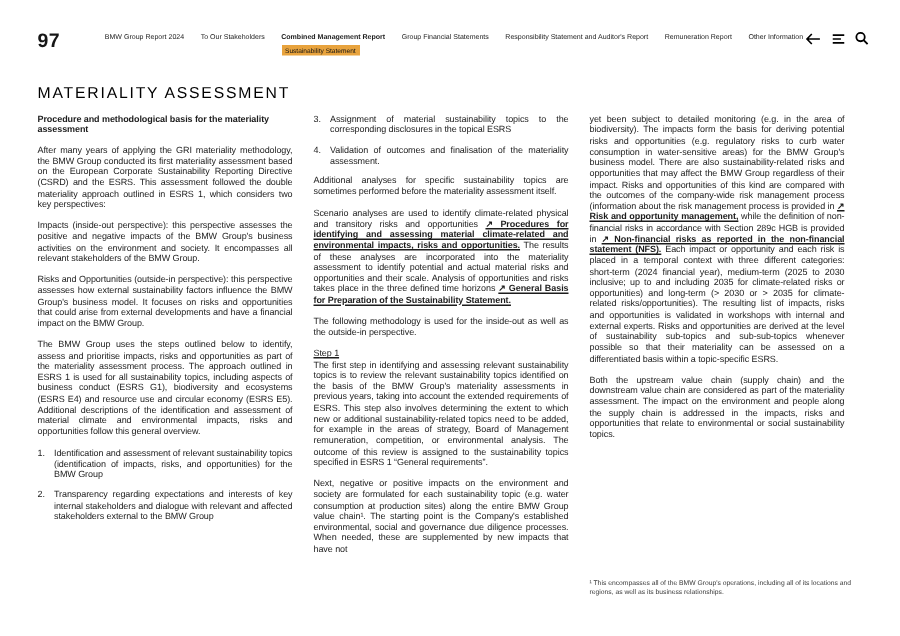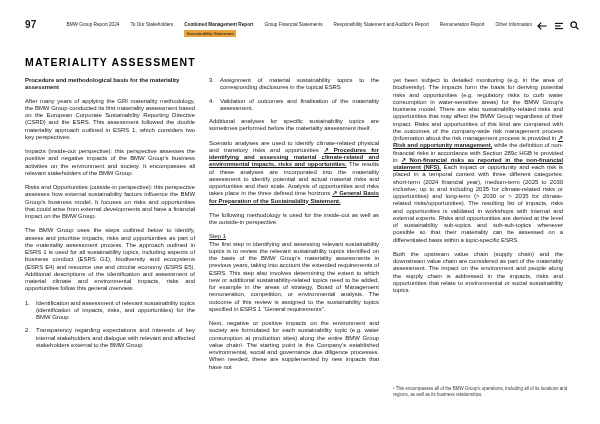--- a/index.html
+++ b/index.html
@@ -5,31 +5,31 @@
   html,body{margin:0;padding:0;}
   body{
     width:600px;height:424px;position:relative;overflow:hidden;
     background:#ffffff;color:#161616;
     font-family:"Liberation Sans", sans-serif;
     -webkit-font-smoothing:antialiased;
   }
 
   
   .header{position:absolute;top:20px;left:25px;right:21px;display:flex;align-items:flex-start;}
-  .page-num{font-size:10px;font-weight:700;line-height:1;margin-right:30px;letter-spacing:.2px;}
+  .page-num{font-size:13px;font-weight:700;line-height:1;margin-right:30px;letter-spacing:.2px;}
   .nav{display:flex;gap:11px;padding-top:2px;}
   .nav-item{display:flex;flex-direction:column;align-items:flex-start;cursor:pointer;}
   .nav-label{font-size:4.7px;line-height:1.2;white-space:nowrap;color:#1c1c1c;}
   .nav-label.active{font-weight:700;}
   .nav-tag{margin-top:2.5px;background:#E8A33D;font-size:4.4px;line-height:1.1;padding:1.5px 2.5px 1px;color:#111;white-space:nowrap;}
   .header-icons{margin-left:auto;display:flex;gap:7.5px;align-items:center;padding-top:1px;}
   .hicon{display:flex;align-items:center;justify-content:center;cursor:pointer;}
 
   
-  .title{position:absolute;left:25px;top:56px;font-size:10.5px;font-weight:700;letter-spacing:1.2px;color:#000;}
+  .title{position:absolute;left:25px;top:56px;font-size:10.5px;font-weight:400;letter-spacing:1.2px;color:#000;}
 
   .cols{
     position:absolute;left:25px;top:77px;width:538px;
     display:grid;grid-template-columns:repeat(3,170px);column-gap:14px;
     font-size:6px;line-height:7.25px;letter-spacing:-0.05px;
     text-align:justify;color:#1c1c1c;
   }
   .col{min-width:0;}
   .subhead{font-weight:700;text-align:left;margin:0 0 6px;}
   .cols p{margin:0 0 7px;}

